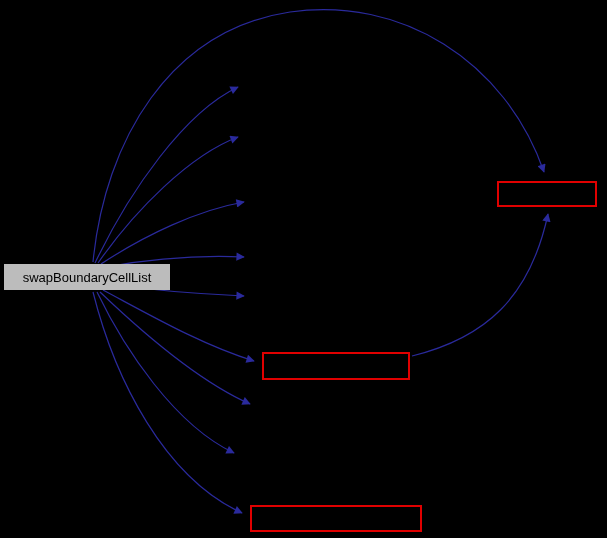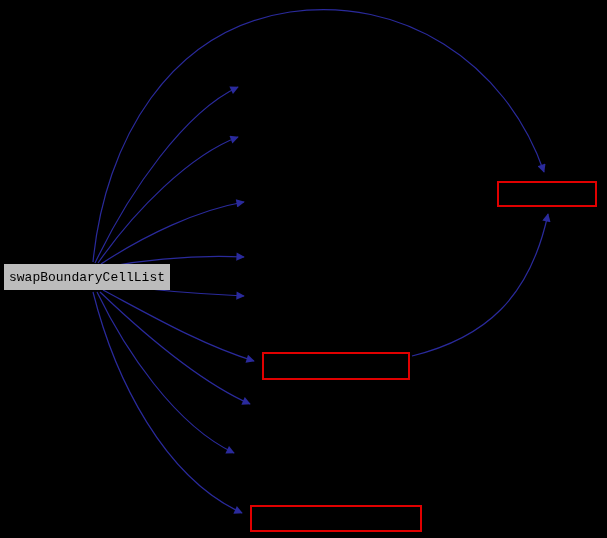--- a/index.html
+++ b/index.html
@@ -27,21 +27,20 @@
     stroke: #2a2a9c;
     stroke-width: 1.2;
   }
   .node {
     position: absolute;
     box-sizing: border-box;
     display: flex;
     align-items: center;
     justify-content: center;
     font-size: 13px;
-    font-family: Liberation Mono, monospace;
   }
   .node-main {
     left: 4px;
     top: 264px;
     width: 166px;
     height: 26px;
     background: #bcbcbc;
     color: #000000;
   }
   .node-red {

